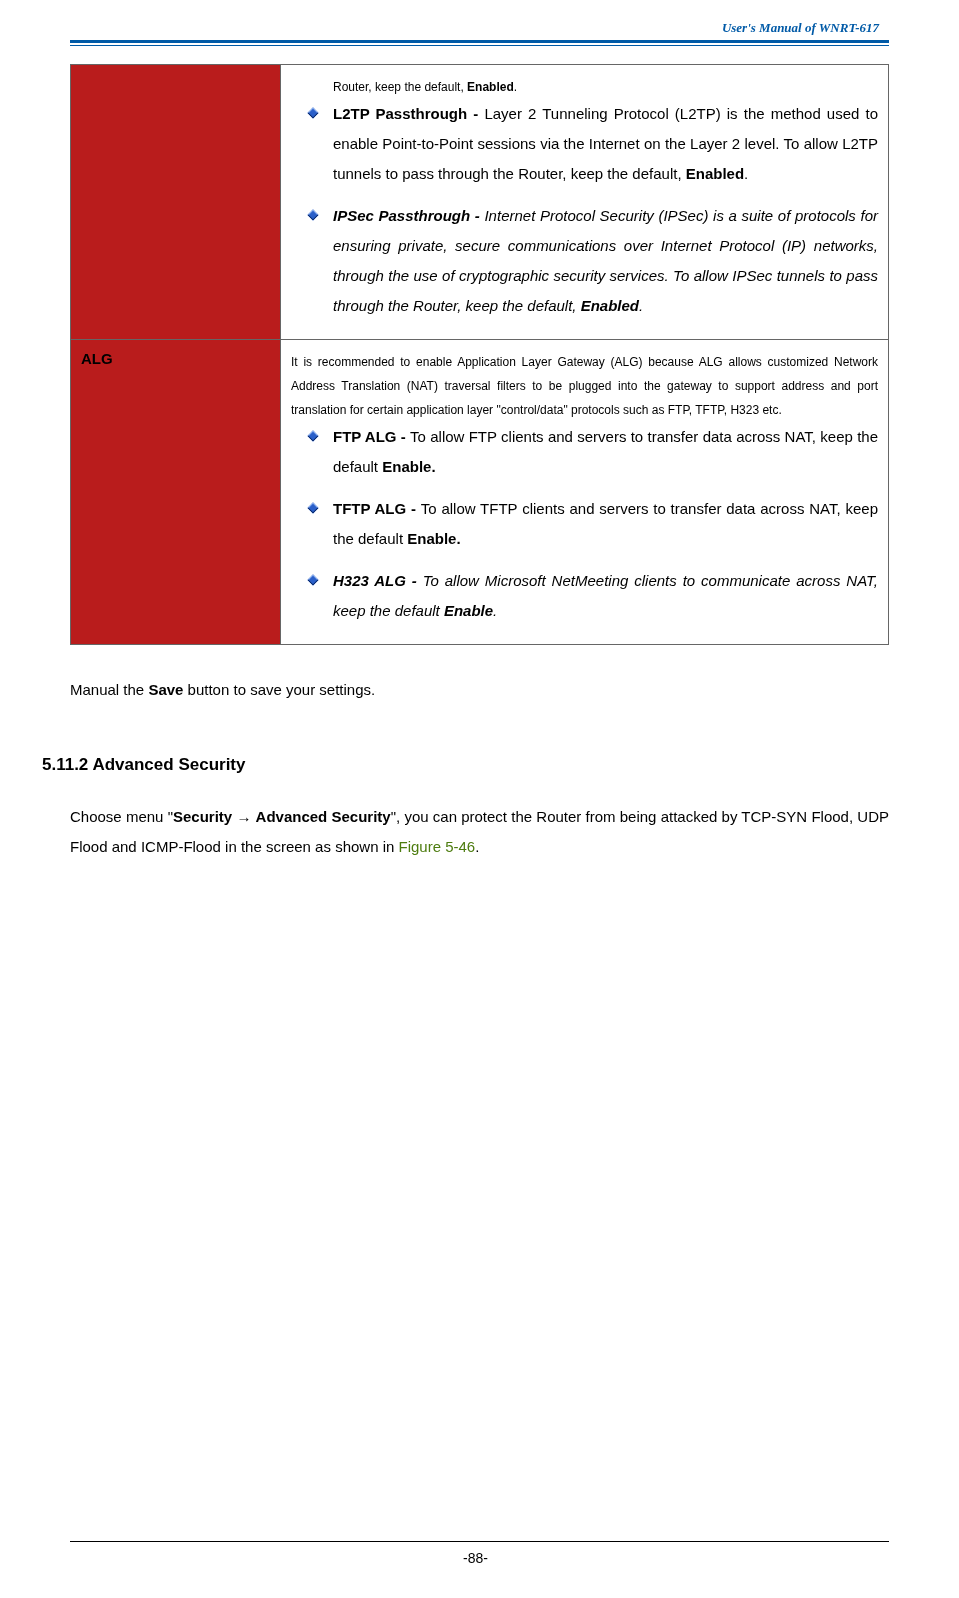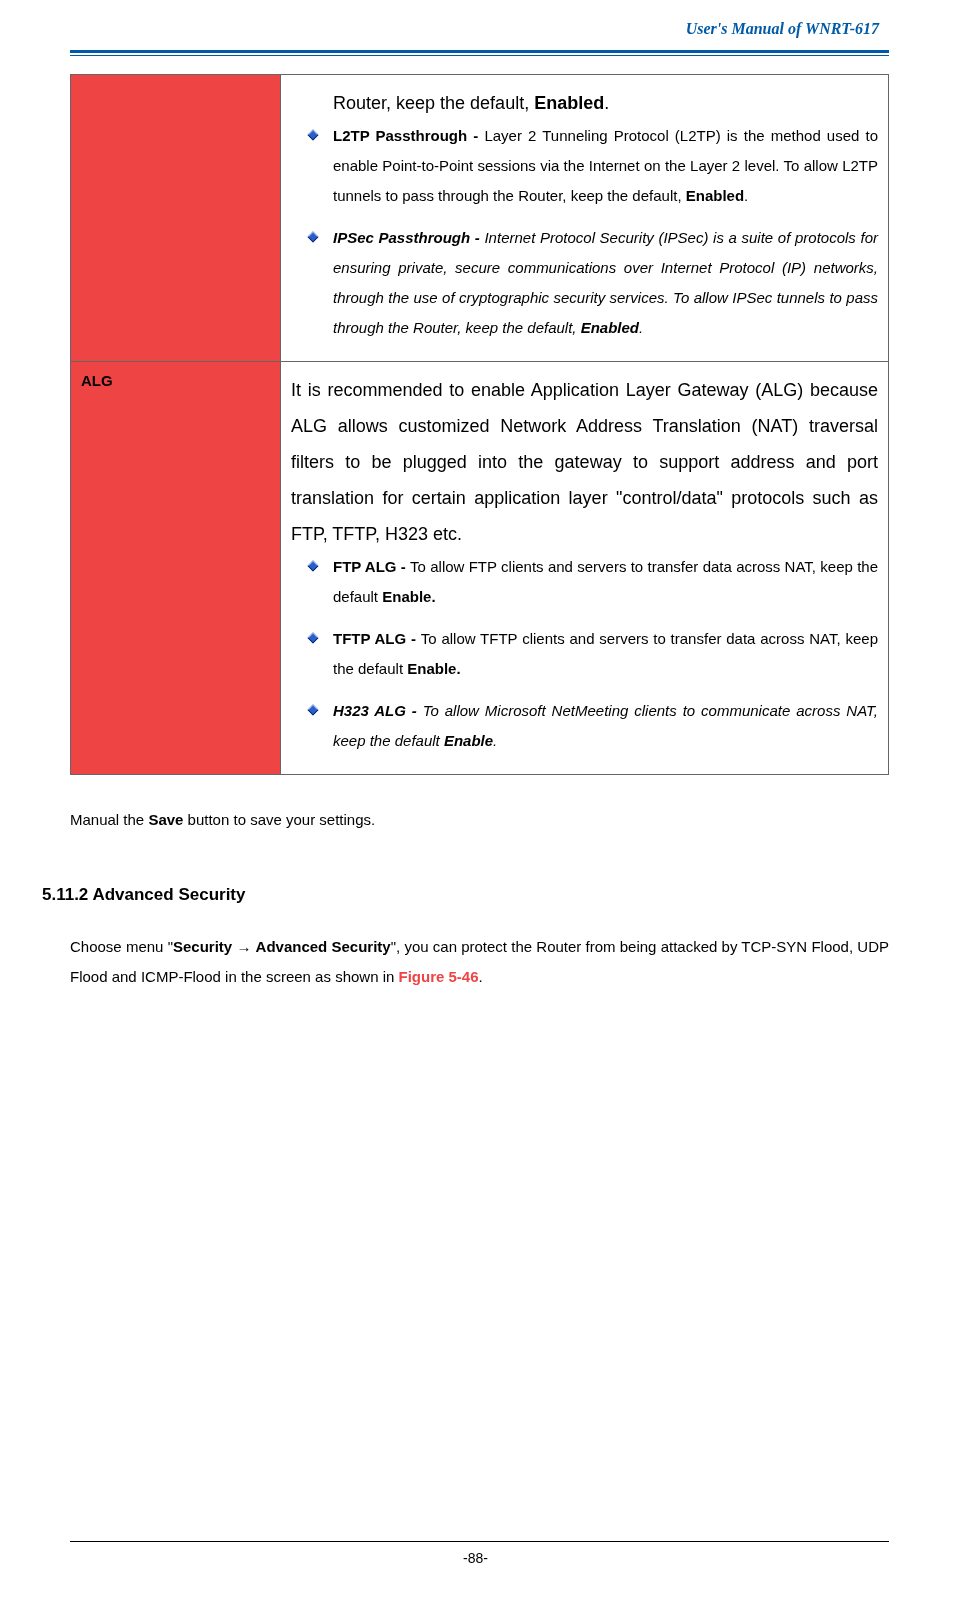--- a/index.html
+++ b/index.html
@@ -13,50 +13,50 @@
       position: relative;
       padding: 0;
     }
     .page {
       padding: 20px 70px 0 70px;
     }
     .header-title {
       color: #005aa7;
       font-style: italic;
       font-weight: bold;
-      font-size: 16px;
+      font-size: 13px;
       text-align: right;
       padding-right: 10px;
-      padding-bottom: 12px;
+      padding-bottom: 4px;
       font-family: "Times New Roman", Times, serif;
     }
     .header-rule {
       border-top: 3px solid #005aa7;
       border-bottom: 1px solid #005aa7;
       height: 6px;
       margin-bottom: 18px;
     }
     table.main {
       border-collapse: collapse;
       width: 100%;
     }
     table.main td {
       border: 1px solid #666;
       vertical-align: top;
       padding: 10px 10px 18px 10px;
     }
     td.label-cell {
-      background: #ef4444;
+      background: #b91c1c;
       width: 210px;
       font-weight: bold;
     }
     .body-text {
       line-height: 2.0;
       text-align: justify;
-      font-size: 18px;
+      font-size: 12px;
     }
     .bullet-list {
       list-style: none;
       padding-left: 18px;
       margin-top: 0;
     }
     .bullet-list li {
       position: relative;
       padding-left: 24px;
       line-height: 2.0;
@@ -80,21 +80,21 @@
       text-align: justify;
       margin-top: 30px;
     }
     .subsection-heading {
       font-weight: bold;
       font-size: 17px;
       margin-top: 50px;
       margin-bottom: 27px;
       margin-left: -28px;
     }
-    .fig-ref { color: #ef4444; font-weight: bold; }
+    .fig-ref { color: #4d7c0f; font-weight: normal; }
     .b { font-weight: bold; }
     .footer-rule {
       position: absolute;
       bottom: 56px;
       left: 70px;
       right: 70px;
       border-top: 1px solid #000;
     }
     .page-number {
       position: absolute;

